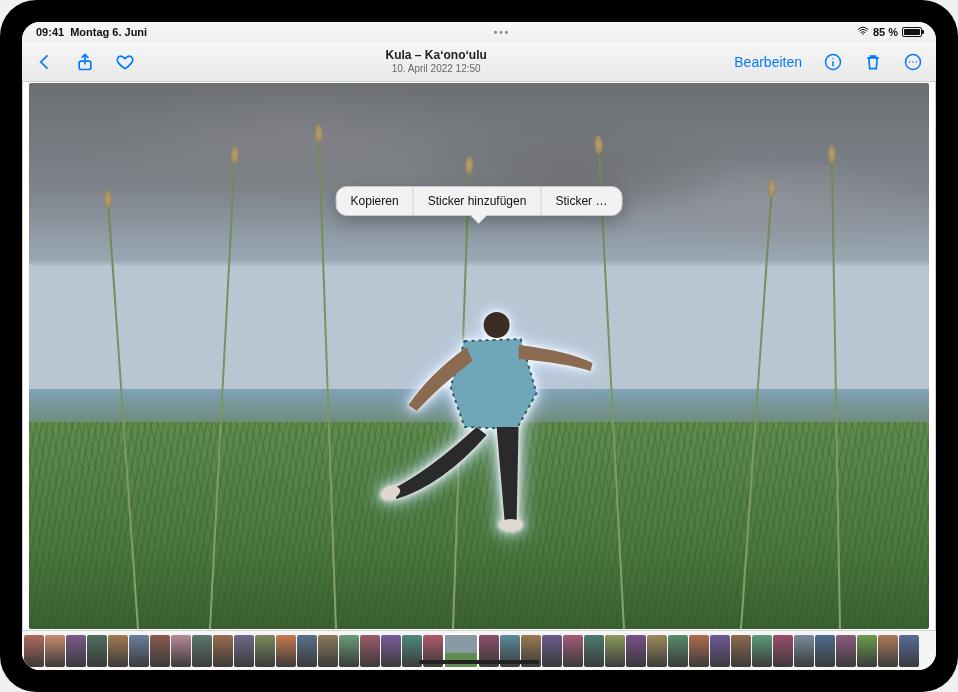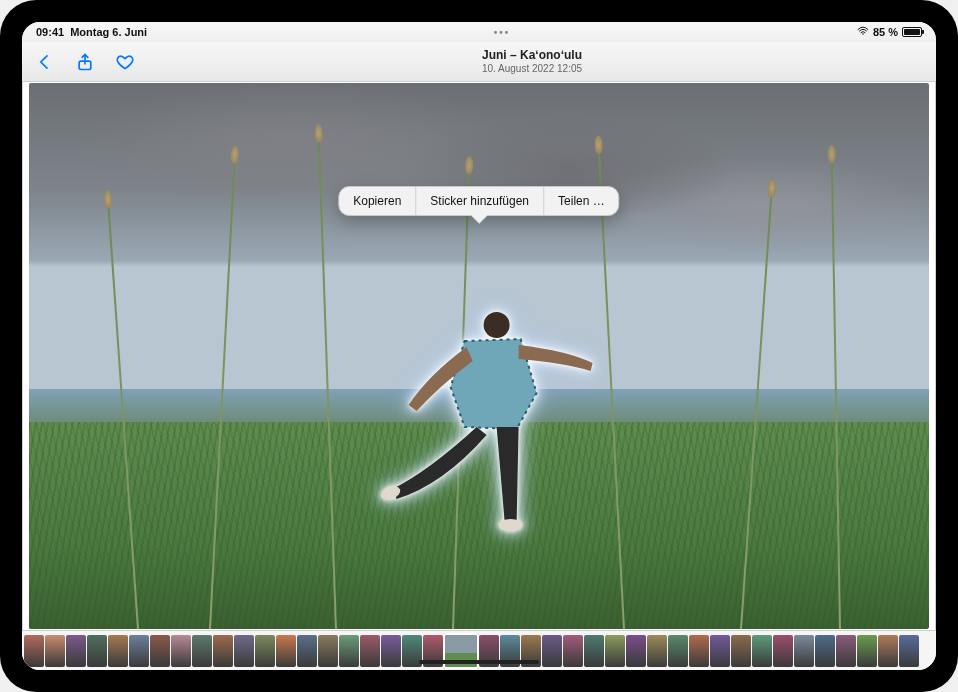--- a/index.html
+++ b/index.html
@@ -233,22 +233,45 @@
               <rect x="5" y="11" width="14" height="10" rx="2"></rect>
             </svg>
         </div>
         <div class="tbtn">
           <svg viewBox="0 0 24 24">
               <path d="M12 20s-7-4.5-9-9c-1.3-3 1-6 4-6 2 0 3 1 5 3 2-2 3-3 5-3 3 0 5.3 3 4 6-2 4.5-9 9-9 9z"></path>
             </svg>
         </div>
       </div>
       <div class="tcenter">
-        <div class="title">Juni – Kaʻonoʻulu</div>
-        <div class="subtitle">10. August 2022 12:05</div>
+        <div class="title">Kula – Kaʻonoʻulu</div>
+        <div class="subtitle">10. April 2022 12:50</div>
+      </div>
+      <div class="tright">
+        <span class="edit-link">Bearbeiten</span>
+        <div class="tbtn circ">
+          <svg viewBox="0 0 24 24">
+              <circle cx="12" cy="12" r="9"></circle>
+              <line x1="12" y1="11" x2="12" y2="17"></line>
+              <circle cx="12" cy="8" r="0.8" fill="#007aff" stroke="none"></circle>
+            </svg>
+        </div>
+        <div class="tbtn">
+          <svg viewBox="0 0 24 24">
+              <path d="M5 7h14M9 7V5h6v2M7 7l1 13h8l1-13"></path>
+            </svg>
+        </div>
+        <div class="tbtn circ">
+          <svg viewBox="0 0 24 24">
+              <circle cx="12" cy="12" r="9"></circle>
+              <circle cx="8" cy="12" r="1" fill="#007aff" stroke="none"></circle>
+              <circle cx="12" cy="12" r="1" fill="#007aff" stroke="none"></circle>
+              <circle cx="16" cy="12" r="1" fill="#007aff" stroke="none"></circle>
+            </svg>
+        </div>
       </div>
     </div>
 
     <div class="photo-area">
       <div class="photo">
         <div class="sky"></div>
         <div class="horizon"></div>
         <div class="grass"></div>
         <div class="stalk s1"></div>
           <div class="stalk s2"></div>
@@ -275,21 +298,21 @@
               <ellipse cx="142" cy="224" rx="12" ry="6" fill="#e0d8cc"></ellipse>
               <ellipse cx="22" cy="192" rx="10" ry="6" fill="#e0d8cc" transform="rotate(-20 22 192)"></ellipse>
             </g>
           </svg>
         </div>
       </div>
 
       <div class="popover">
         <div class="popover-item">Kopieren</div>
         <div class="popover-item">Sticker hinzufügen</div>
-        <div class="popover-item">Teilen …</div>
+        <div class="popover-item">Sticker …</div>
       </div>
     </div>
 
     <div class="thumbstrip" id="thumbstrip">
         <div class="thumb" style="background: linear-gradient(rgb(176, 106, 92), rgb(58, 58, 58));"></div>
         <div class="thumb" style="background: linear-gradient(rgb(201, 139, 111), rgb(58, 58, 58));"></div>
         <div class="thumb" style="background: linear-gradient(rgb(122, 90, 138), rgb(58, 58, 58));"></div>
         <div class="thumb" style="background: linear-gradient(rgb(78, 111, 92), rgb(58, 58, 58));"></div>
         <div class="thumb" style="background: linear-gradient(rgb(163, 122, 82), rgb(58, 58, 58));"></div>
         <div class="thumb" style="background: linear-gradient(rgb(107, 127, 156), rgb(58, 58, 58));"></div>

